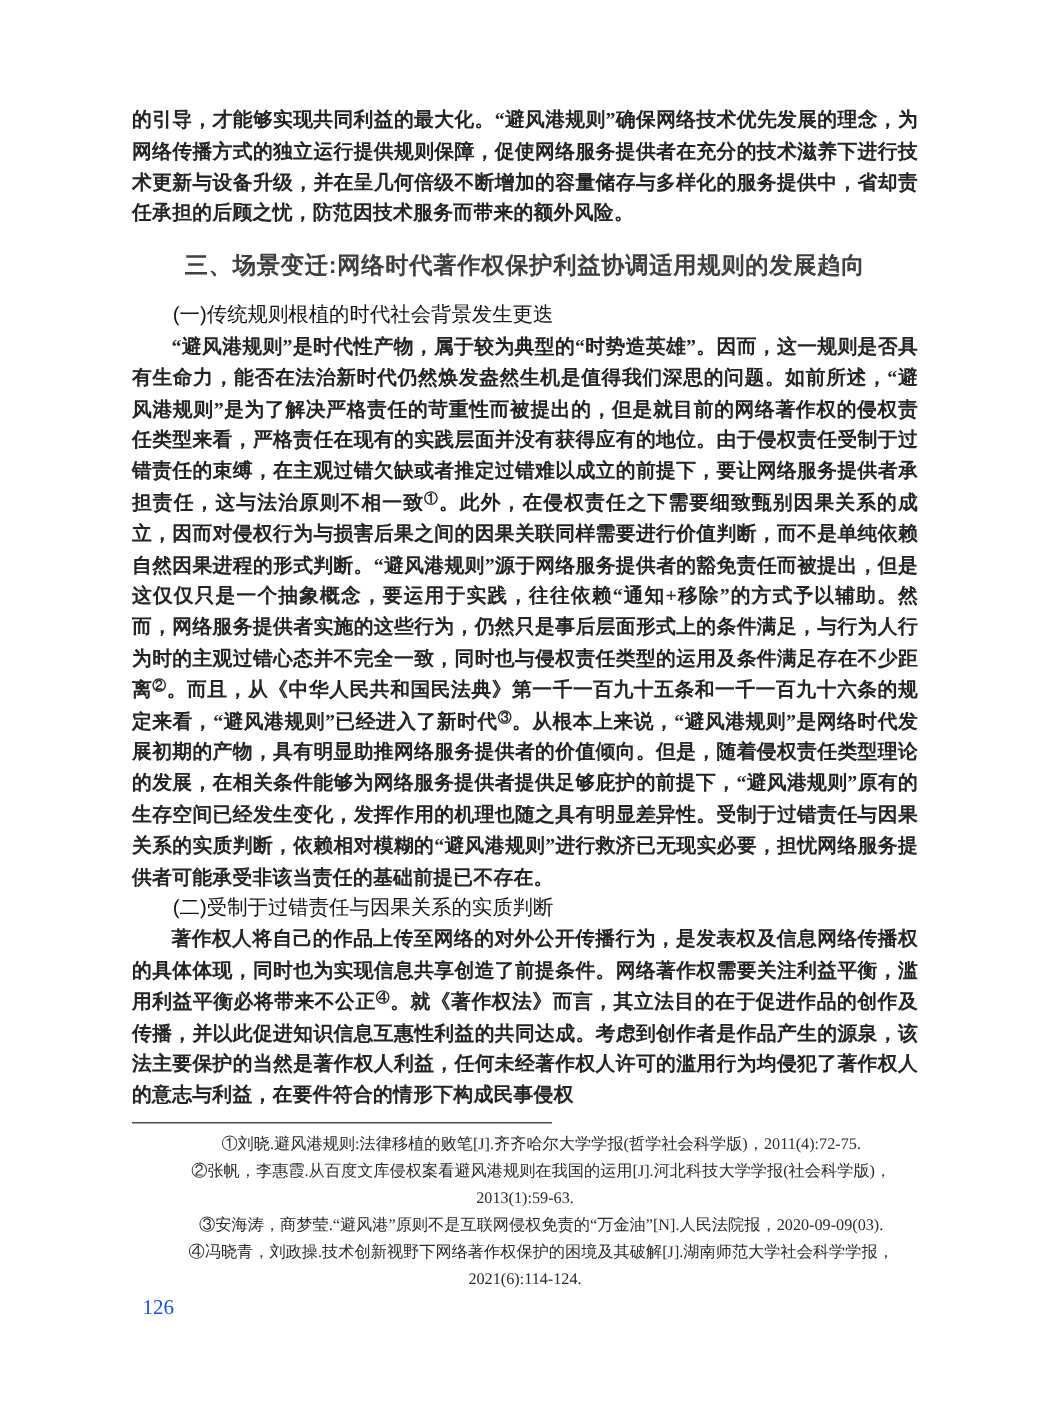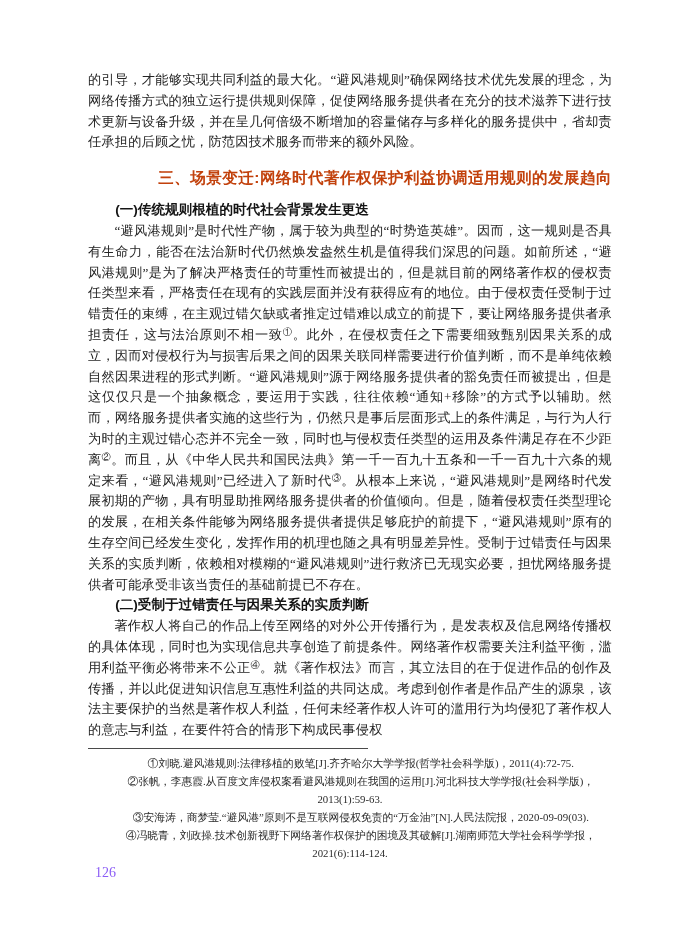--- a/index.html
+++ b/index.html
@@ -24,39 +24,40 @@
   }
   p.body {
     margin: 0;
     font-size: 13.2px;
     line-height: 20.8px;
     text-align: justify;
     text-justify: inter-ideograph;
     text-indent: 2em;
     letter-spacing: 0.2px;
     color: #242424;
+    font-weight: bold;
   }
   p.body.continuation {
     text-indent: 0;
   }
   .section-heading {
     margin: 13px 0 10px 0;
     font-family: "Liberation Sans", "DejaVu Sans", sans-serif;
     font-size: 15.5px;
     font-weight: bold;
     line-height: 24px;
-    text-align: right;
-    color: #c2410c;
+    text-align: center;
+    color: #404040;
     letter-spacing: 0.5px;
   }
   .subsection-heading {
     margin: 0;
     font-family: "Liberation Sans", "DejaVu Sans", sans-serif;
     font-size: 13.6px;
-    font-weight: bold;
+    font-weight: normal;
     line-height: 20.8px;
     text-indent: 2em;
     color: #151515;
   }
   sup {
     font-size: 0.7em;
     vertical-align: 0.4em;
     line-height: 0;
   }
   .footnote-separator {
@@ -74,21 +75,21 @@
     line-height: 18px;
     text-align: center;
     text-indent: 2em;
     color: #2a2a2a;
   }
   .page-number {
     position: absolute;
     left: 95px;
     bottom: 62px;
     font-size: 14px;
-    color: #8b5cf6;
+    color: #1d4ed8;
   }
 </style>
 </head>
 <body>
 
 <div class="page">
   <main class="text-block">
 
     <p class="body continuation">的引导，才能够实现共同利益的最大化。“避风港规则”确保网络技术优先发展的理念，为网络传播方式的独立运行提供规则保障，促使网络服务提供者在充分的技术滋养下进行技术更新与设备升级，并在呈几何倍级不断增加的容量储存与多样化的服务提供中，省却责任承担的后顾之忧，防范因技术服务而带来的额外风险。</p>
 

